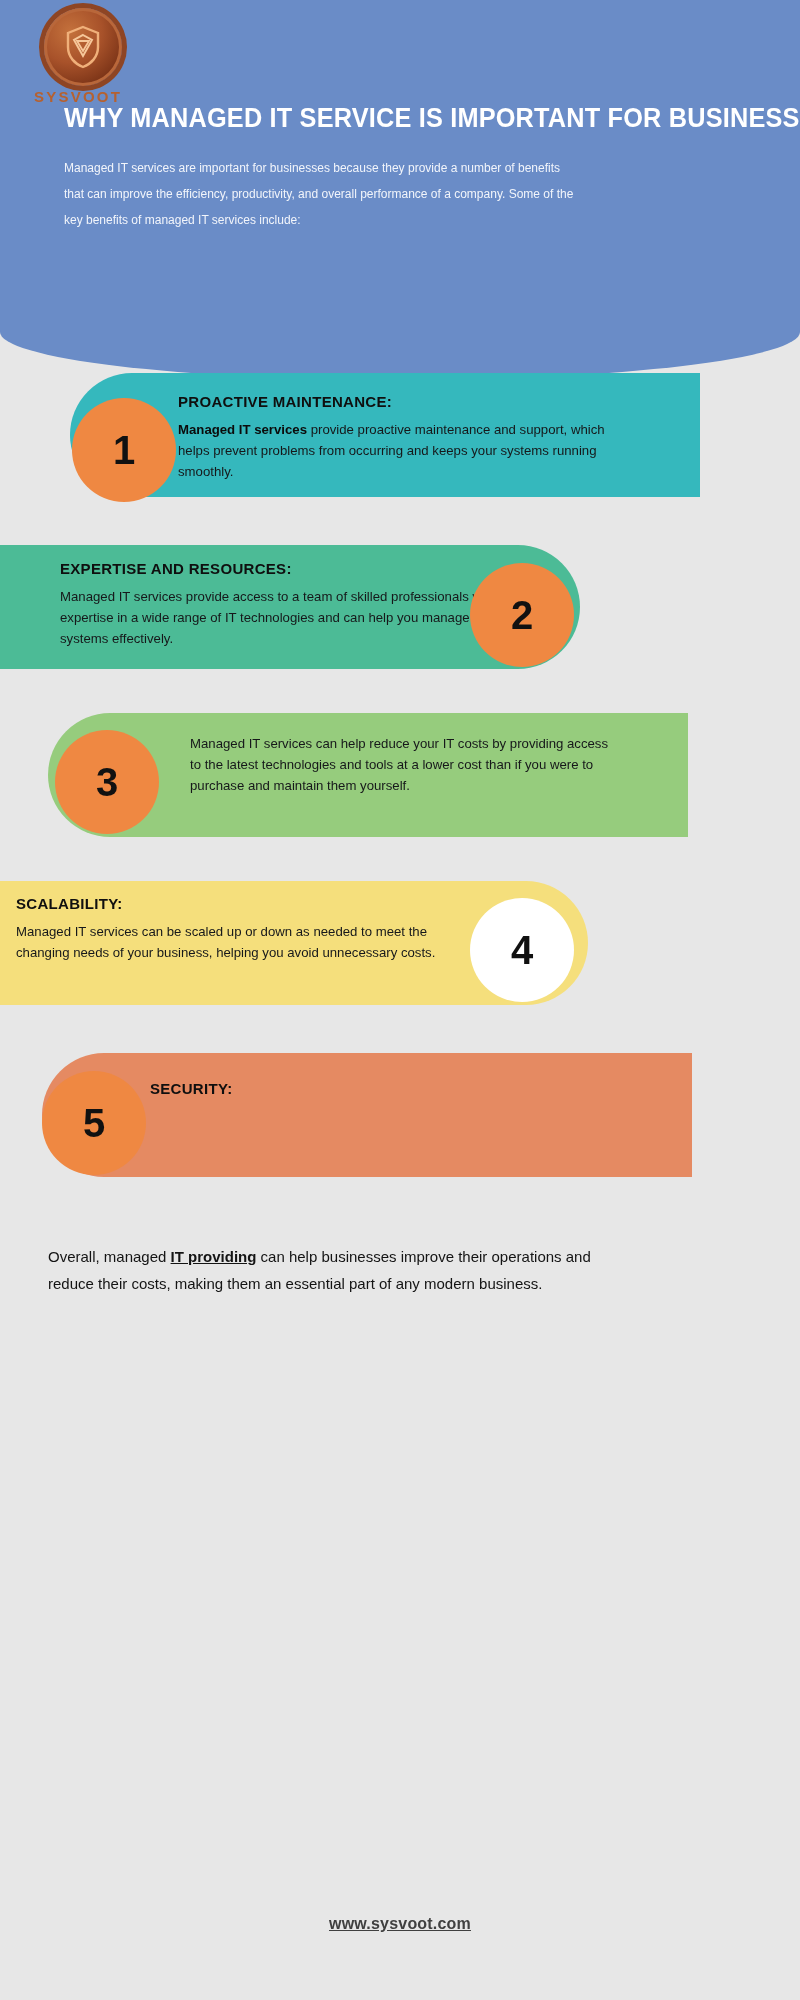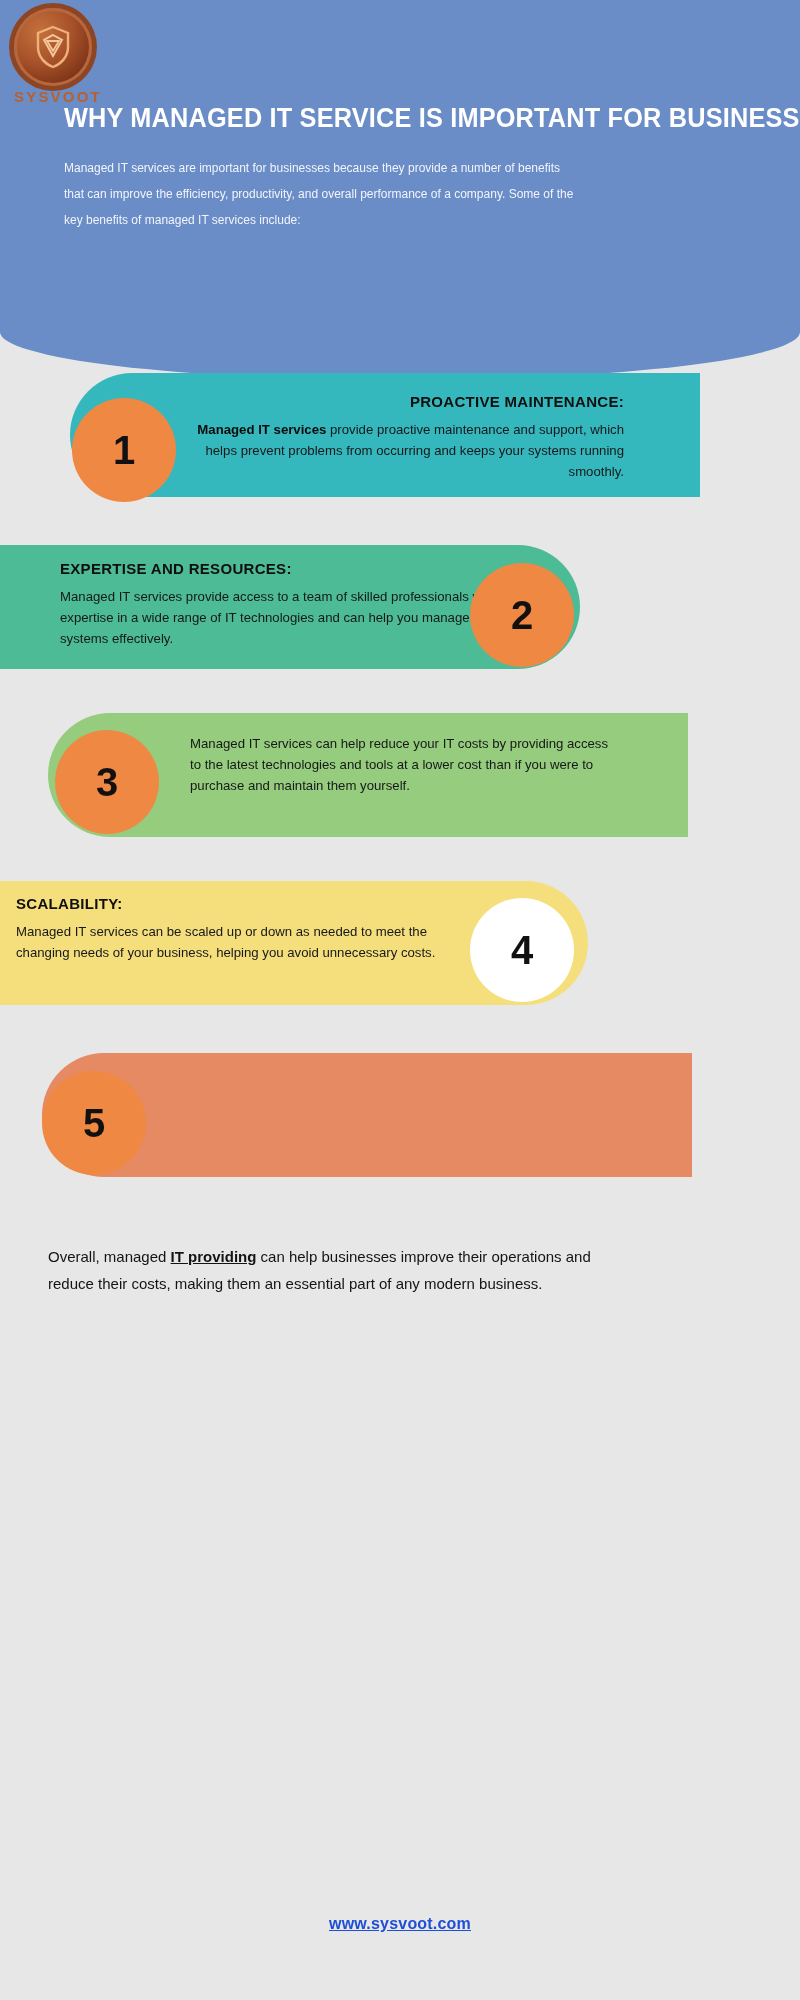--- a/index.html
+++ b/index.html
@@ -15,21 +15,21 @@
   .header {
     position:absolute; top:0; left:0; width:800px; height:380px;
     background:#6a8cc7;
     border-bottom-left-radius:50% 48px;
     border-bottom-right-radius:50% 48px;
     overflow:visible;
   }
   .logo-wrap {
     position:absolute; left:14px; top:8px;
     width:108px; height:98px;
-    display:flex; flex-direction:column; align-items:flex-start;
+    display:flex; flex-direction:column; align-items:flex-end;
   }
   .logo-coin {
     width:78px; height:78px; border-radius:50%;
     background:
       radial-gradient(circle at 34% 30%, #c4713c 0%, #a8522a 42%, #7d3518 75%, #5e2a13 100%);
     box-shadow:0 0 0 3px #b9673a inset, 0 0 0 5px #8e4524;
     display:flex; align-items:center; justify-content:center;
     position:relative;
   }
   .logo-shield {
@@ -102,21 +102,21 @@
   .closing {
     position:absolute; left:48px; top:1243px; width:570px;
     font-size:15px; line-height:27px; color:#141414;
   }
   .closing .lnk { font-weight:700; text-decoration:underline; }
 
   .footer-link {
     position:absolute; left:0; top:1915px; width:800px;
     text-align:center;
     font-size:16px; font-weight:700;
-    color:#1d4ed8;
+    color:#404040;
     text-decoration:underline;
     letter-spacing:0.2px;
   }
 </style>
 </head>
 <body>
 
 <div class="header">
 
   <div class="logo-wrap">
@@ -133,21 +133,21 @@
   </div>
 
   <div class="title">WHY MANAGED IT SERVICE IS IMPORTANT FOR BUSINESS</div>
   <div class="intro">Managed IT services are important for businesses because they provide a number of benefits that can improve the efficiency, productivity, and overall performance of a company. Some of the key benefits of managed IT services include:</div>
 </div>
 
 <div id="sections-host">
     <div class="section" style="top: 0px;">
       <div class="bar left-round" style="left: 70px; width: 630px; top: 373px; background: rgb(53, 184, 189);"></div>
       <div class="num-circle" style="left: 72px; top: 398px; background: rgb(239, 136, 66);">1</div>
-      <div class="sec-body" style="left: 184px; top: 393px; width: 440px; text-align: right;">
+      <div class="sec-body" style="left: 178px; top: 393px; width: 440px;">
         <div class="sec-head">PROACTIVE MAINTENANCE:</div>
         <div class="sec-text"><span class="lnk">Managed IT services</span> provide proactive maintenance and support, which helps prevent problems from occurring and keeps your systems running smoothly.</div>
       </div>
     </div>
     <div class="section" style="top: 0px;">
       <div class="bar right-round" style="left: 0px; width: 580px; top: 545px; background: rgb(76, 187, 150);"></div>
       <div class="num-circle" style="left: 470px; top: 563px; background: rgb(239, 136, 66);">2</div>
       <div class="sec-body" style="left: 16px; top: 560px; width: 470px; margin-left: 44px;">
         <div class="sec-head">EXPERTISE AND RESOURCES:</div>
         <div class="sec-text">Managed IT services provide access to a team of skilled professionals who have expertise in a wide range of IT technologies and can help you manage your systems effectively.</div>
@@ -165,20 +165,21 @@
       <div class="num-circle" style="left: 470px; top: 898px; background: rgb(255, 255, 255);">4</div>
       <div class="sec-body" style="left: 16px; top: 895px; width: 420px;">
         <div class="sec-head">SCALABILITY:</div>
         <div class="sec-text">Managed IT services can be scaled up or down as needed to meet the changing needs of your business, helping you avoid unnecessary costs.</div>
       </div>
     </div>
     <div class="section" style="top: 0px;">
       <div class="bar left-round" style="left: 42px; width: 650px; top: 1053px; background: rgb(229, 138, 98);"></div>
       <div class="num-circle" style="left: 42px; top: 1071px; background: rgb(239, 136, 66);">5</div>
       <div class="sec-body" style="left: 150px; top: 1080px; width: 470px;">
+        <div class="sec-head">SECURITY:</div>
       </div>
     </div>
   </div>
 
 <div class="closing">
   <span>Overall, managed </span><span class="lnk">IT providing</span><span> can help businesses improve their operations and reduce their costs, making them an essential part of any modern business.</span>
 </div>
 
 <a class="footer-link" href="#">www.sysvoot.com</a>
 

